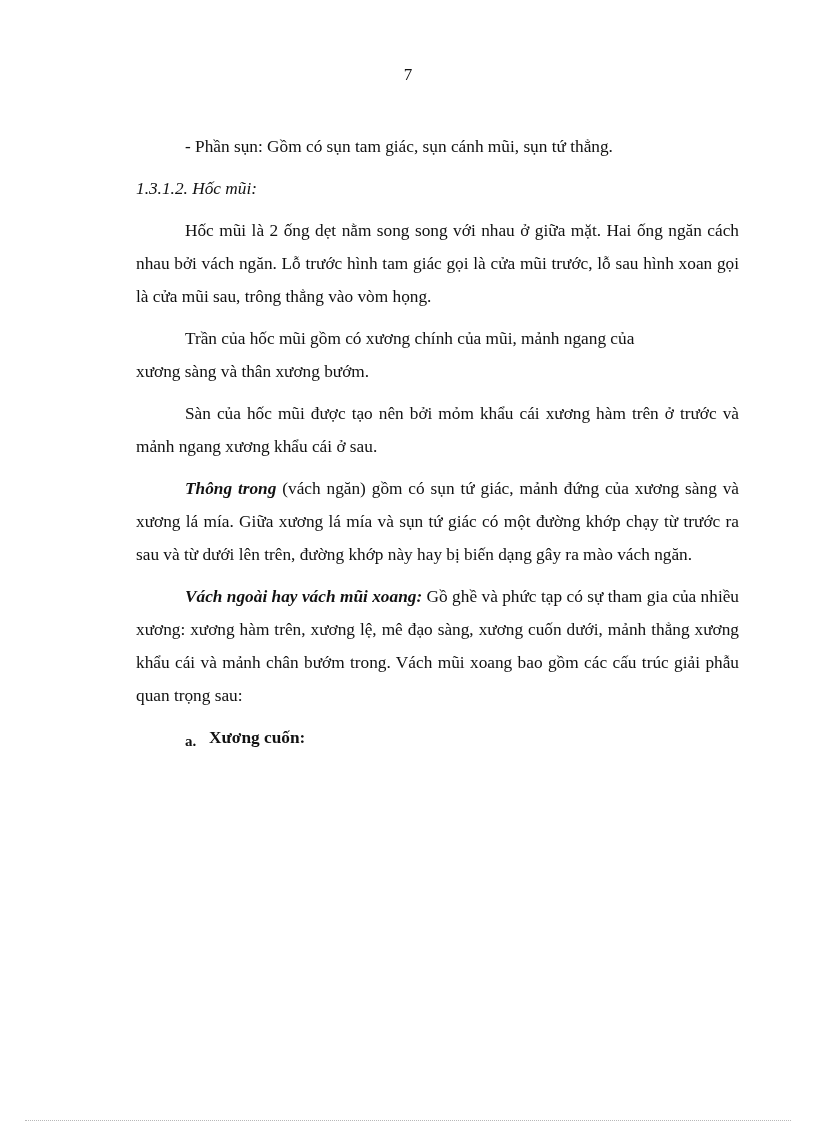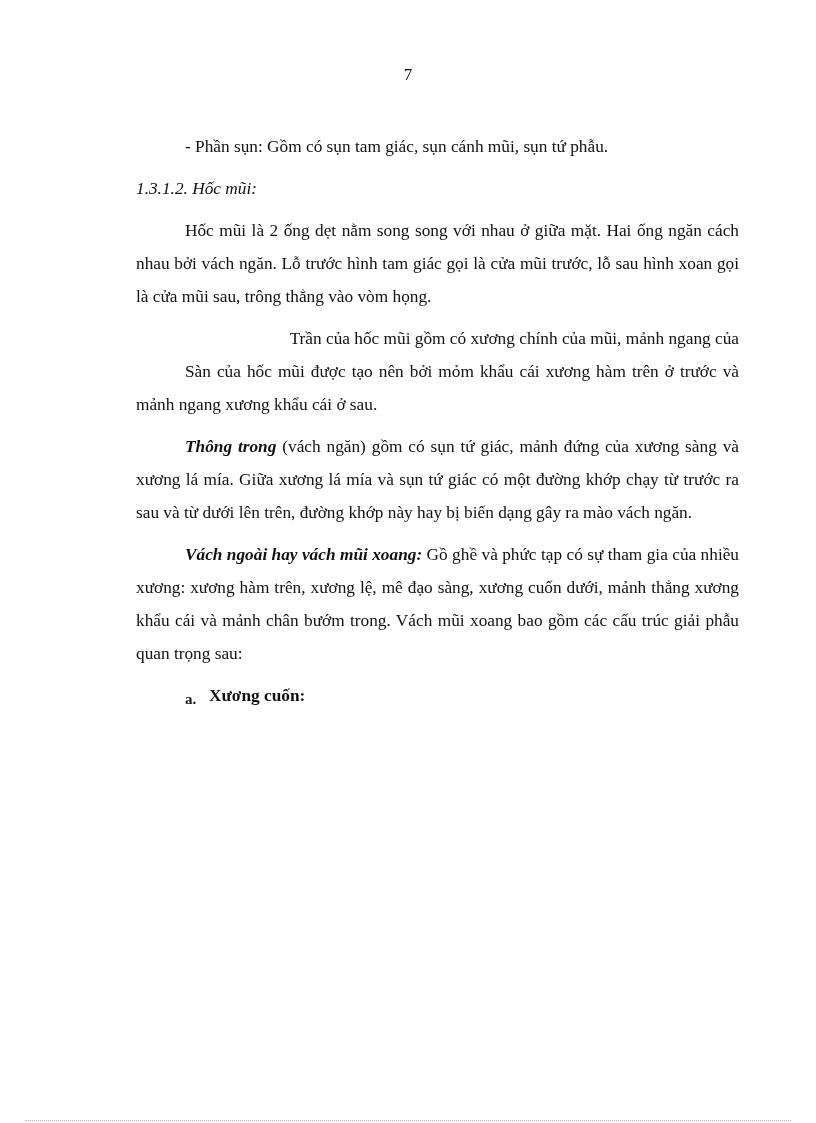--- a/index.html
+++ b/index.html
@@ -31,21 +31,21 @@
       width: 603px;
       font-size: 17.3px;
       line-height: 33px;
     }
     .para {
       margin: 0 0 9px 0;
       text-align: justify;
       text-indent: 49px;
     }
     .para.no-justify {
-      text-align: right;
+      text-align: left;
     }
     .heading {
       margin: 0 0 9px 0;
       font-weight: normal;
       font-style: italic;
     }
     .em-term {
       font-weight: bold;
       font-style: italic;
     }
@@ -68,28 +68,29 @@
       height: 0;
       border-top: 1px dotted #b8b8b8;
     }
   </style>
 </head>
 <body>
 
 <div class="page-number">7</div>
 
 <div class="content">
-  <p class="para">- Phần sụn: Gồm có sụn tam giác, sụn cánh mũi,  sụn tứ phẫu.</p>
+  <p class="para">- Phần sụn: Gồm có sụn tam giác, sụn cánh mũi,  sụn tứ thẳng.</p>
 
 
   <div class="heading">1.3.1.2. Hốc mũi:</div>
 
   <p class="para">Hốc mũi là 2 ống dẹt nằm song song với nhau ở giữa mặt. Hai ống ngăn cách nhau bởi vách ngăn. Lỗ trước hình tam giác gọi là cửa mũi trước, lỗ sau hình xoan gọi là cửa mũi sau, trông thẳng vào vòm họng.</p>
 
   <p class="para no-justify" style="margin-bottom:0;"><span>Trần của hốc mũi gồm có xương chính của mũi, mảnh ngang của</span></p>
+  <p class="para no-justify" style="text-indent:0;"><span>xương sàng và thân xương bướm.</span></p>
 
   <p class="para">Sàn của hốc mũi được tạo nên bởi mỏm khẩu cái xương hàm trên ở trước và mảnh ngang xương khẩu cái ở sau.</p>
 
   <p class="para"><span class="em-term">Thông trong</span><span> (vách ngăn) gồm có sụn tứ giác, mảnh đứng của xương sàng và xương lá mía. Giữa xương lá mía và sụn tứ giác có một đường khớp chạy từ trước ra sau và từ dưới lên trên, đường khớp này hay bị biến dạng gây ra mào vách ngăn.</span></p>
 
   <p class="para"><span class="em-term">Vách ngoài hay vách mũi xoang:</span><span> Gồ ghề và phức tạp có sự tham gia của nhiều xương: xương hàm trên, xương lệ, mê đạo sàng, xương cuốn dưới, mảnh thẳng xương khẩu cái và mảnh chân bướm trong. Vách mũi xoang bao gồm các cấu trúc giải phẫu quan trọng sau:</span></p>
 
   <div class="list-item">
     <span class="list-marker">a.</span><span>Xương cuốn:</span>
   </div>

